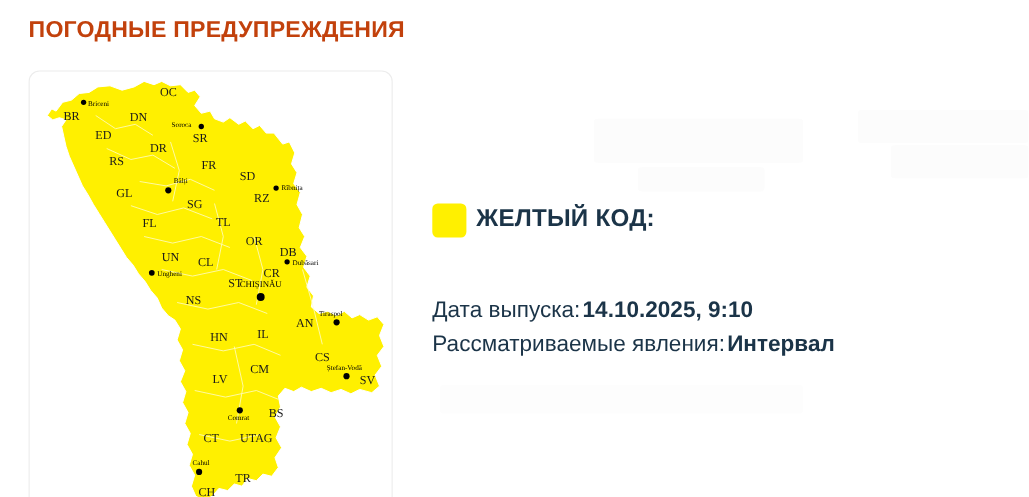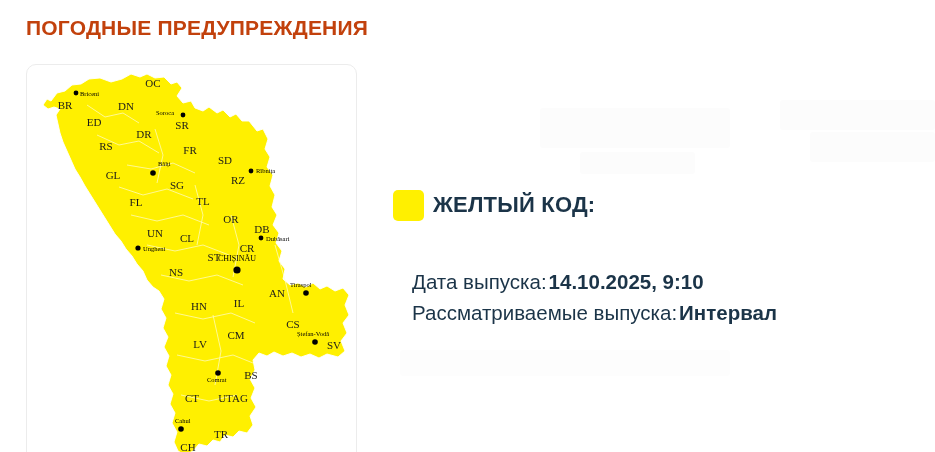--- a/index.html
+++ b/index.html
@@ -103,41 +103,40 @@
   
   .info-panel {
     position: absolute;
     left: 393px;
     top: 185px;
     width: 525px;
     z-index: 3;
   }
   .code-head {
     display: flex;
-    align-items: center;
+    align-items: flex-start;
     height: 40px;
   }
   .code-swatch {
     width: 31px;
     height: 31px;
     background: #fff000;
     border-radius: 5px;
     flex: none;
   }
   .code-title {
     margin-left: 9px;
     font-size: 22px;
     font-weight: bold;
     color: #1b3448;
     letter-spacing: 0.2px;
     white-space: nowrap;
   }
   .detail-list {
     margin-top: 41px;
-    margin-left: 19px;
   }
   .detail-row {
     font-size: 20.5px;
     line-height: 31px;
     color: #1b3448;
     white-space: nowrap;
   }
   .detail-row .lbl { font-weight: normal; }
   .detail-row .val { font-weight: bold; margin-left: 2px; }
 </style>
@@ -281,18 +280,18 @@
     <div class="code-title">ЖЕЛТЫЙ КОД:</div>
   </div>
 
   <div class="detail-list">
 
     <div class="detail-row">
       <span class="lbl">Дата выпуска:</span><span class="val">14.10.2025, 9:10</span>
     </div>
 
     <div class="detail-row">
-      <span class="lbl">Рассматриваемые выпуска:</span><span class="val">Интервал</span>
+      <span class="lbl">Рассматриваемые явления:</span><span class="val">Интервал</span>
     </div>
 
 
   </div>
 </div>
 
 </body></html>

